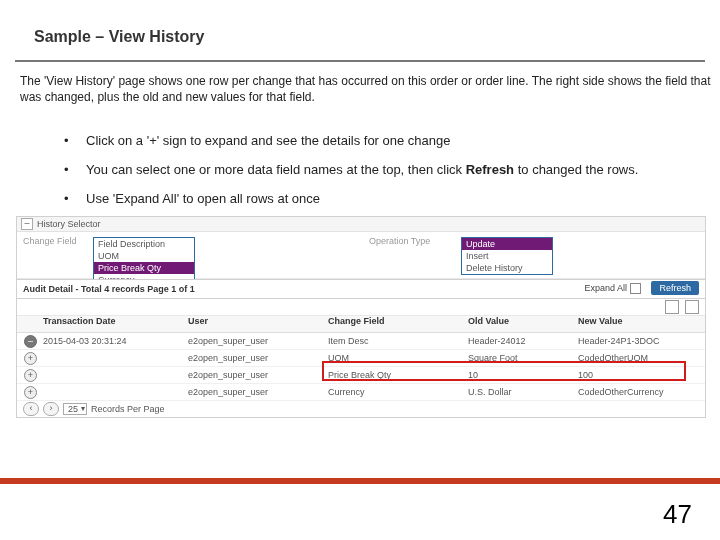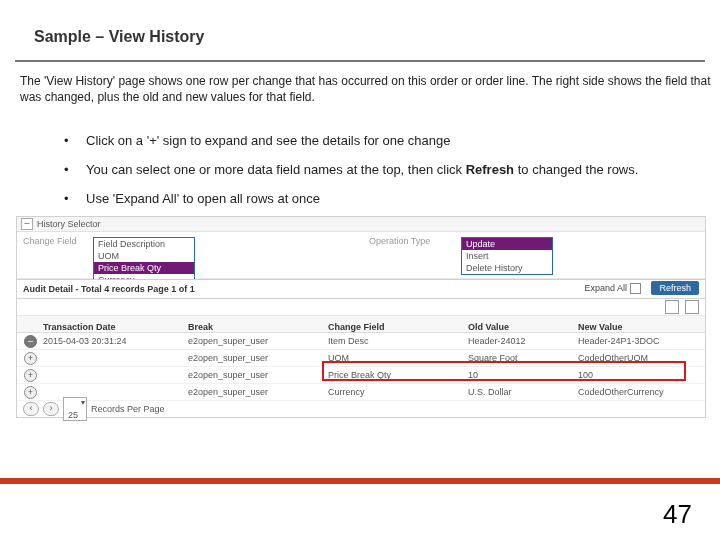--- a/index.html
+++ b/index.html
@@ -26,36 +26,36 @@
   .listpick .sel{background:#701a75;color:#fff}
   
   .ad-bar{height:18px;border-top:1px solid #d0d0d0;border-bottom:1px solid #d0d0d0;display:flex;align-items:center;padding:0 6px;position:relative;background:#fff}
   .ad-title{font-weight:700;color:#333}
   .refresh-btn{position:absolute;right:6px;top:1px;background:#2d6aa3;color:#fff;padding:2px 8px;font-size:9px;border-radius:2px}
   .expand-all{position:absolute;right:64px;top:3px;font-size:9px;color:#444}
   .expand-all .box{display:inline-block;width:9px;height:9px;border:1px solid #888;margin-left:3px;vertical-align:middle}
   .util-row{height:16px;display:flex;justify-content:flex-end;align-items:center;padding:0 6px;gap:6px;border-bottom:1px solid #e8e8e8}
   .util-row .ic{width:12px;height:12px;border:1px solid #999;background:#fff}
   
-  .thead{display:flex;background:#f7f7f7;border-bottom:1px solid #ddd;height:16px;align-items:flex-end;font-weight:700;color:#333}
+  .thead{display:flex;background:#f7f7f7;border-bottom:1px solid #ddd;height:16px;align-items:flex-start;font-weight:700;color:#333}
   .thead>div, .trow>div{padding:0 4px;box-sizing:border-box;white-space:nowrap;overflow:hidden;text-overflow:ellipsis}
   .c-exp{width:22px;flex:0 0 22px}
   .c-date{width:145px;flex:0 0 145px}
   .c-user{width:140px;flex:0 0 140px}
   .c-chg{width:140px;flex:0 0 140px}
   .c-old{width:110px;flex:0 0 110px}
   .c-new{flex:1}
   .trow{display:flex;height:16px;align-items:center;border-bottom:1px solid #f0f0f0}
   .circ{display:inline-block;width:11px;height:11px;border-radius:50%;border:1px solid #888;background:#eee;text-align:center;line-height:10px;font-size:9px;margin-left:3px}
   .circ.dark{background:#777;color:#fff;border-color:#666}
   .hlrow{position:absolute;border:2px solid #d21b1b;pointer-events:none}
   
   .pager{position:absolute;left:0;bottom:0;height:16px;display:flex;align-items:center;gap:4px;padding:0 6px}
   .pgbtn{width:14px;height:12px;border:1px solid #aaa;border-radius:7px;background:#f4f4f4;text-align:center;line-height:11px}
-  .pgsel{border:1px solid #aaa;padding:12px 8px 0 4px;position:relative;background:#fff}
+  .pgsel{border:1px solid #aaa;padding:0 8px 0 4px;position:relative;background:#fff}
   .pgsel:after{content:"▾";position:absolute;right:1px;top:0;font-size:8px;color:#555}
   
   .orange{position:absolute;left:0;top:478px;width:720px;height:6px;background:#c63a1f}
   .foot{position:absolute;left:48px;bottom:18px;font-size:10px;color:#666}
   .pagenum{position:absolute;right:28px;bottom:10px;font-size:26px;color:#000000}
 </style>
 </head>
 <body>
 
 <div class="slide">
@@ -108,21 +108,21 @@
       <span class="refresh-btn">Refresh</span>
     </div>
     <div class="util-row">
       <span class="ic"></span>
       <span class="ic"></span>
     </div>
 
     <div class="thead">
       <div class="c-exp"></div>
       <div class="c-date">Transaction Date</div>
-      <div class="c-user">Break</div>
+      <div class="c-user">User</div>
       <div class="c-chg">Change Field</div>
       <div class="c-old">Old Value</div>
       <div class="c-new">New Value</div>
     </div>
 
     <div class="trow">
       <div class="c-exp"><span class="circ dark">–</span></div>
       <div class="c-date">2015-04-03 20:31:24</div>
       <div class="c-user">e2open_super_user</div>
       <div class="c-chg">Item Desc</div>

